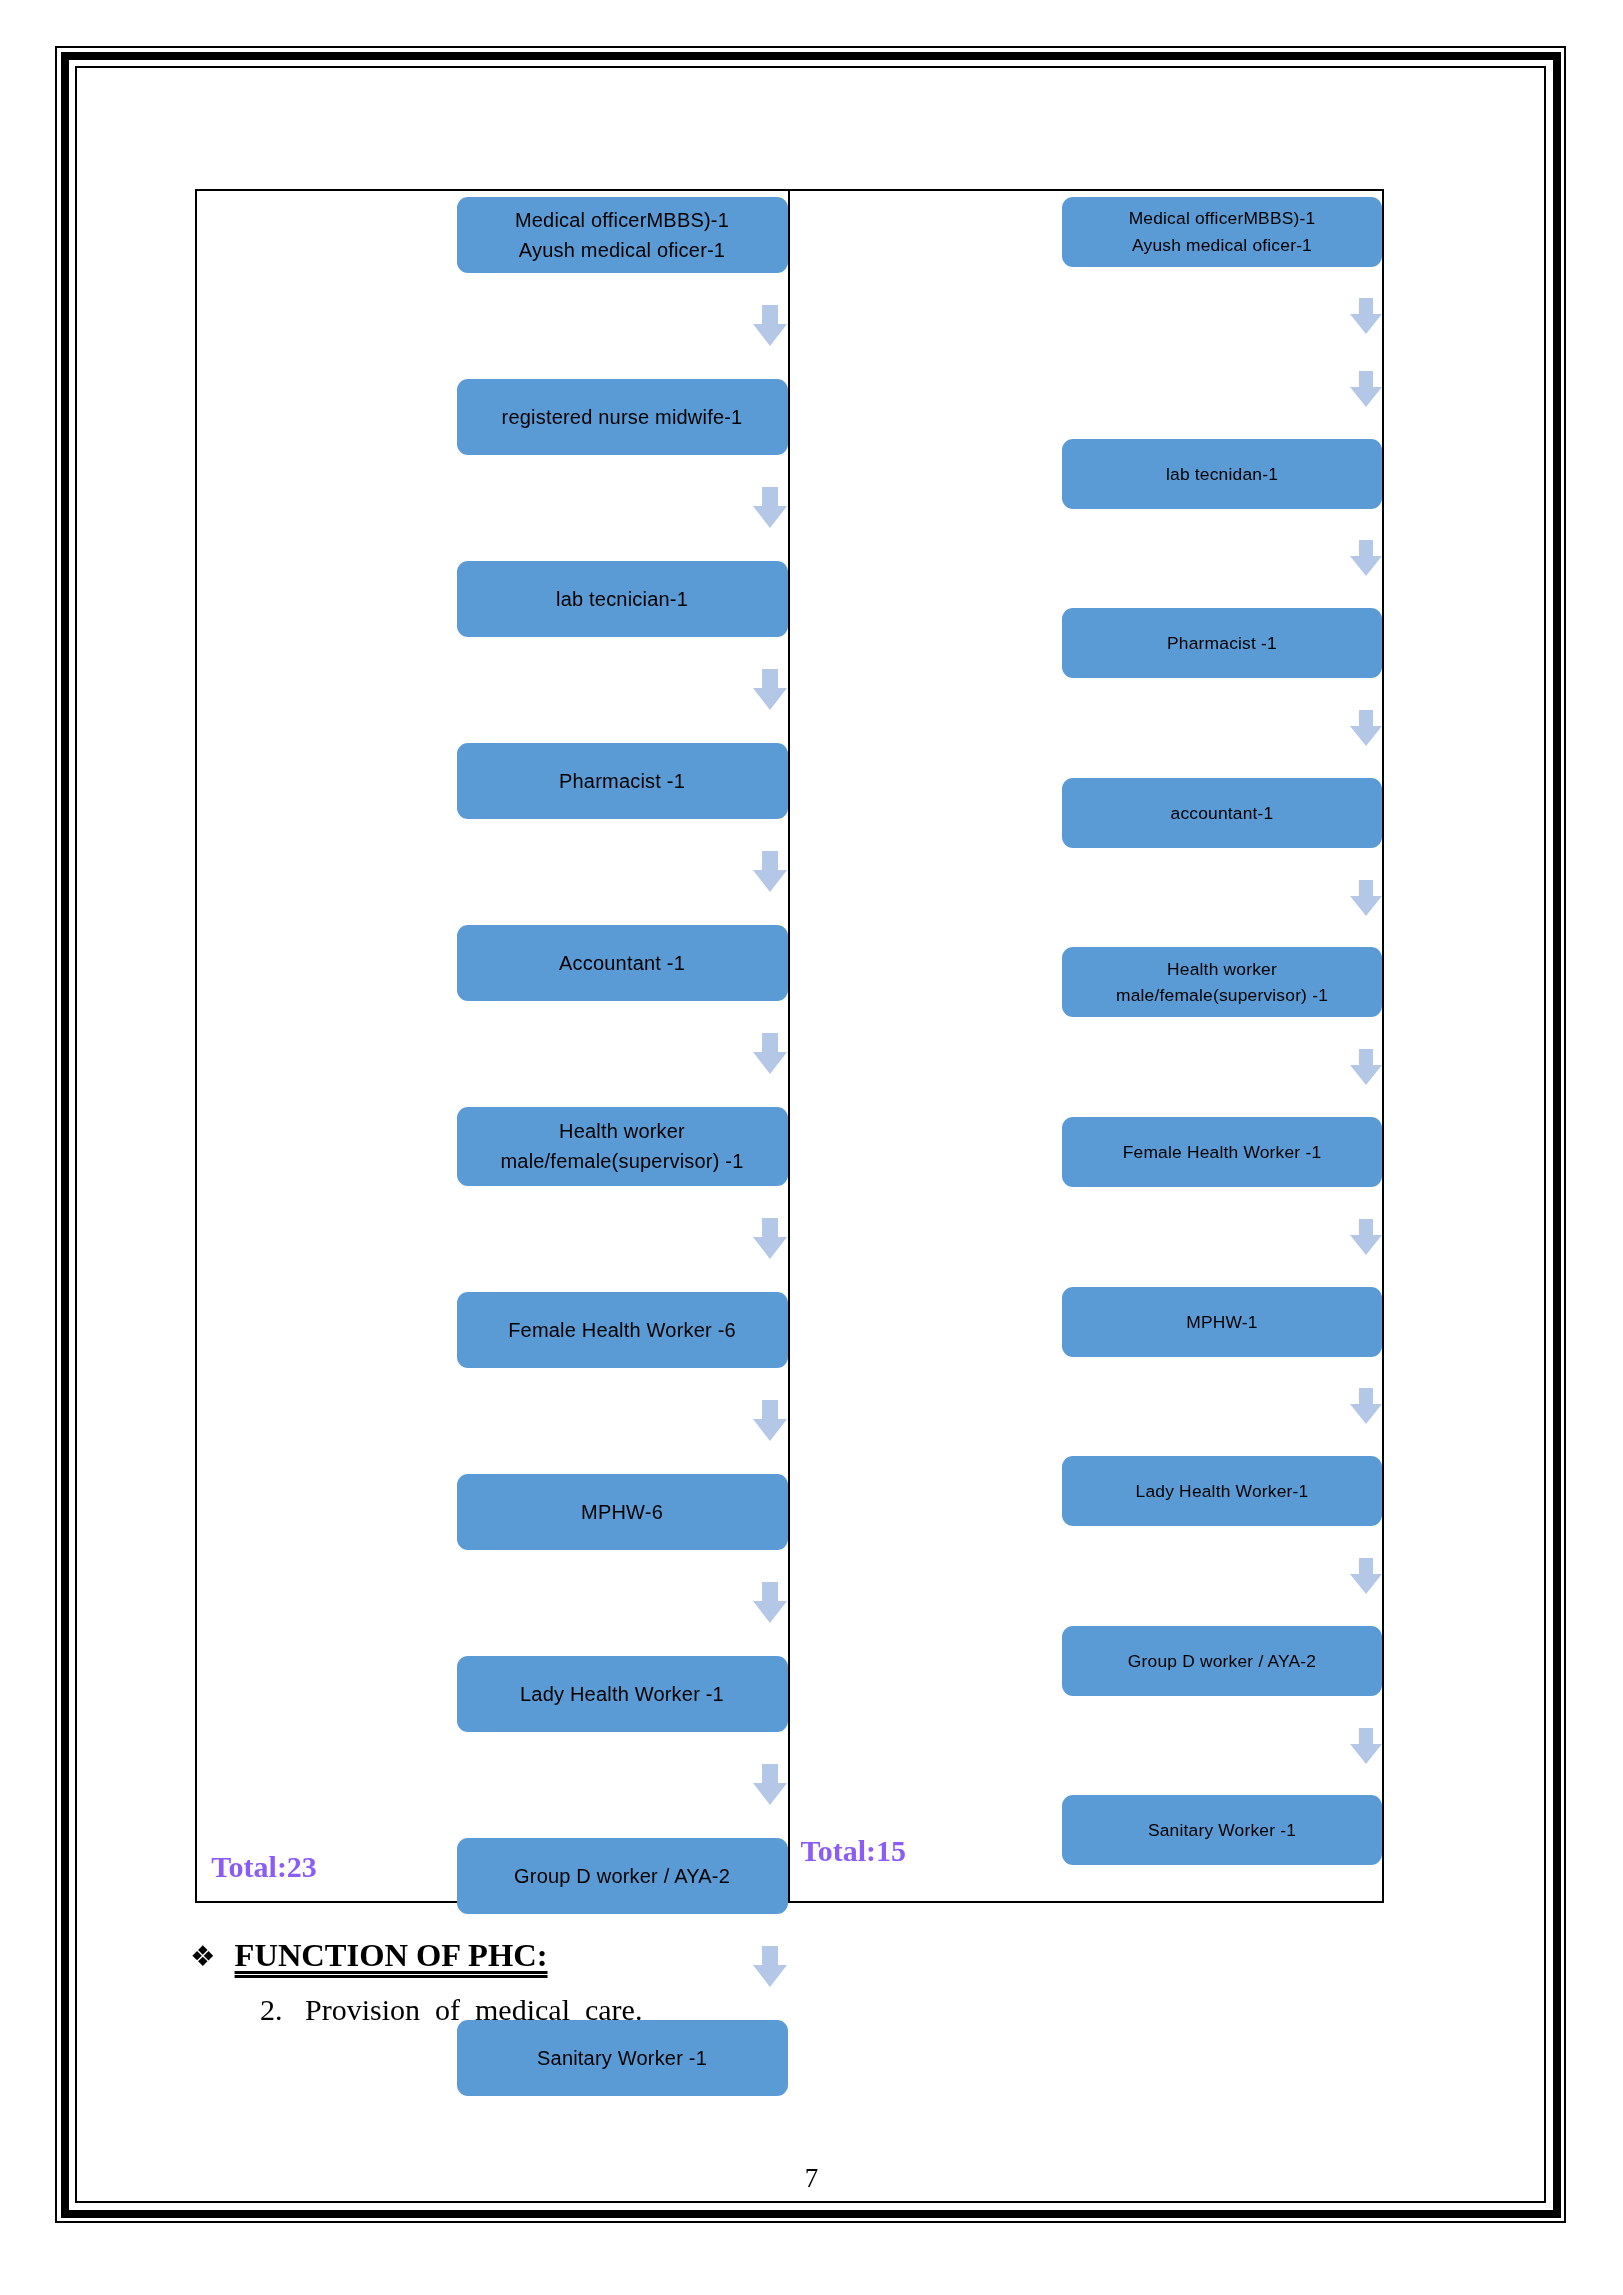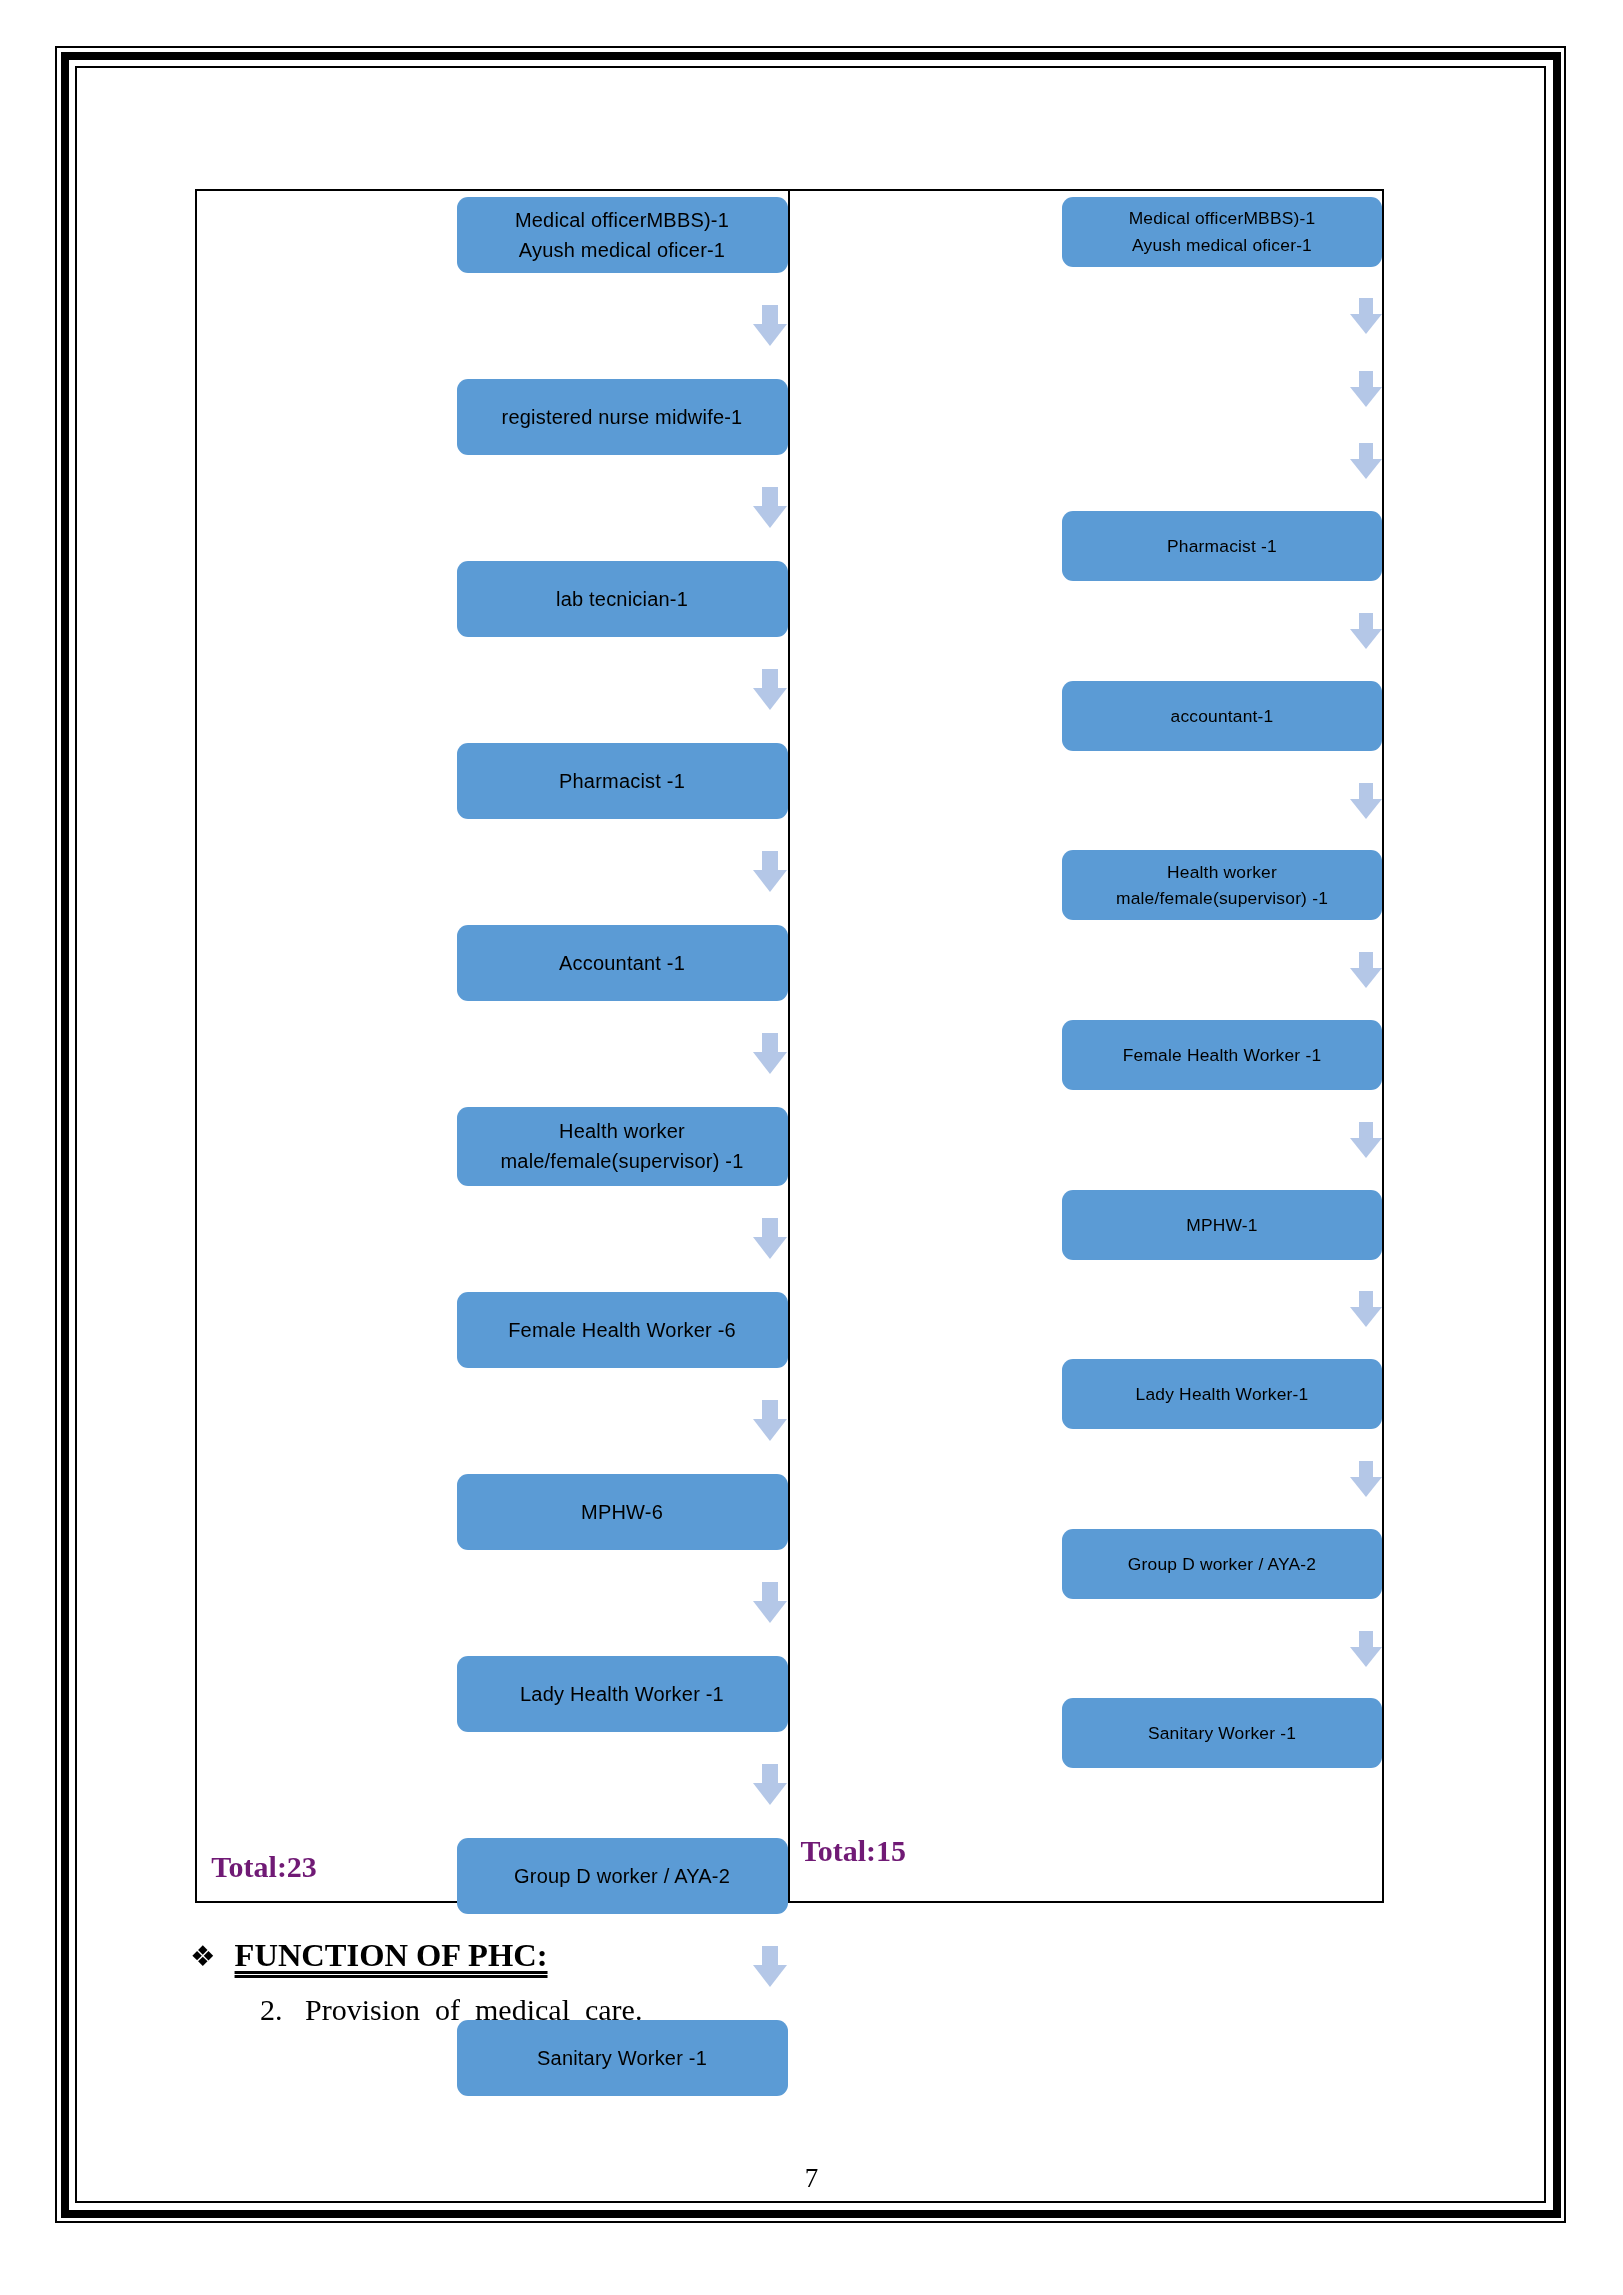--- a/index.html
+++ b/index.html
@@ -152,21 +152,21 @@
     border-right-width: 16px;
     border-top-width: 20.6px;
   }
 
   
   .total {
     position: absolute;
     font-family: "Liberation Serif", serif;
     font-weight: bold;
     font-size: 30px;
-    color: #701a75;
+    color: #8b5cf6;
     white-space: nowrap;
   }
   .total-left  { left: 14.3px;  bottom: 17.4px; }
   .total-right { left: 11px;  bottom: 33px; }
 
   
   .section {
     position: absolute;
     left: 111px;
     top: 1867px;
@@ -326,20 +326,23 @@
         <div class="arrow">
             <span class="shaft"></span>
             <span class="head"></span>
           </div>
 
         <div class="arrow">
             <span class="shaft"></span>
             <span class="head"></span>
           </div>
 
+        <div class="node">
+          <span class="line">lab tecnidan-1</span>
+        </div>
         <div class="arrow">
             <span class="shaft"></span>
             <span class="head"></span>
           </div>
 
         <div class="node">
           <span class="line">Pharmacist -1</span>
         </div>
         <div class="arrow">
             <span class="shaft"></span>

